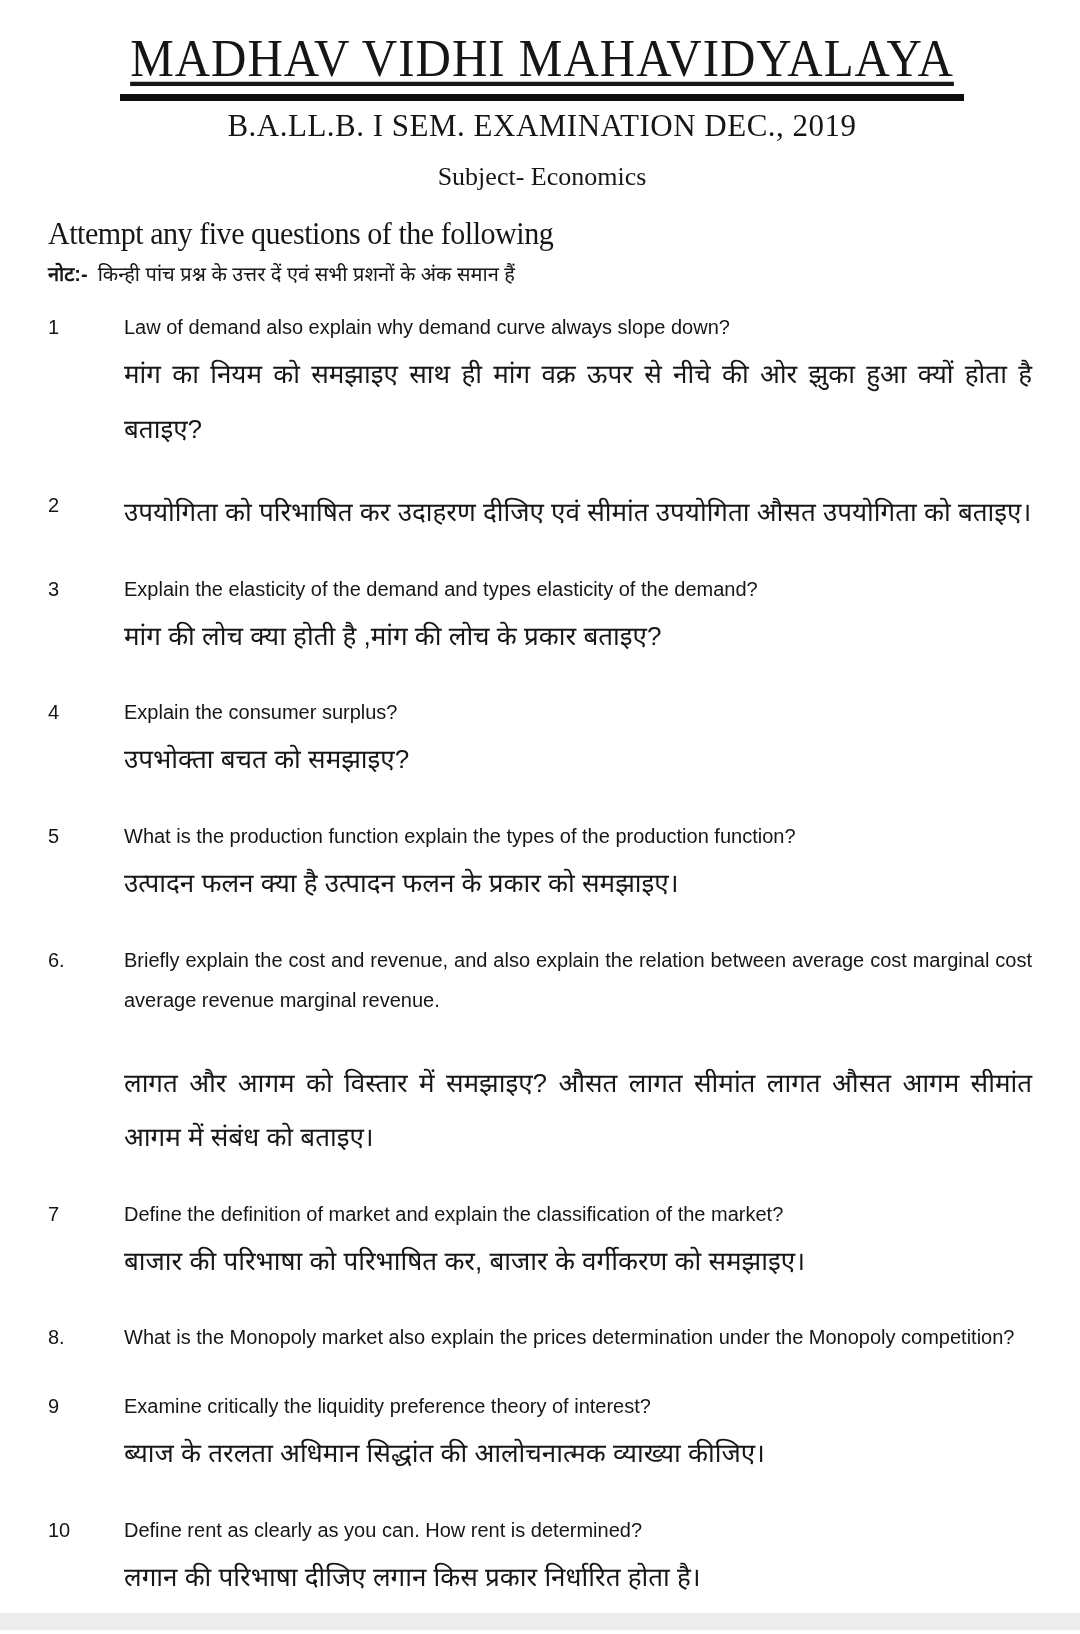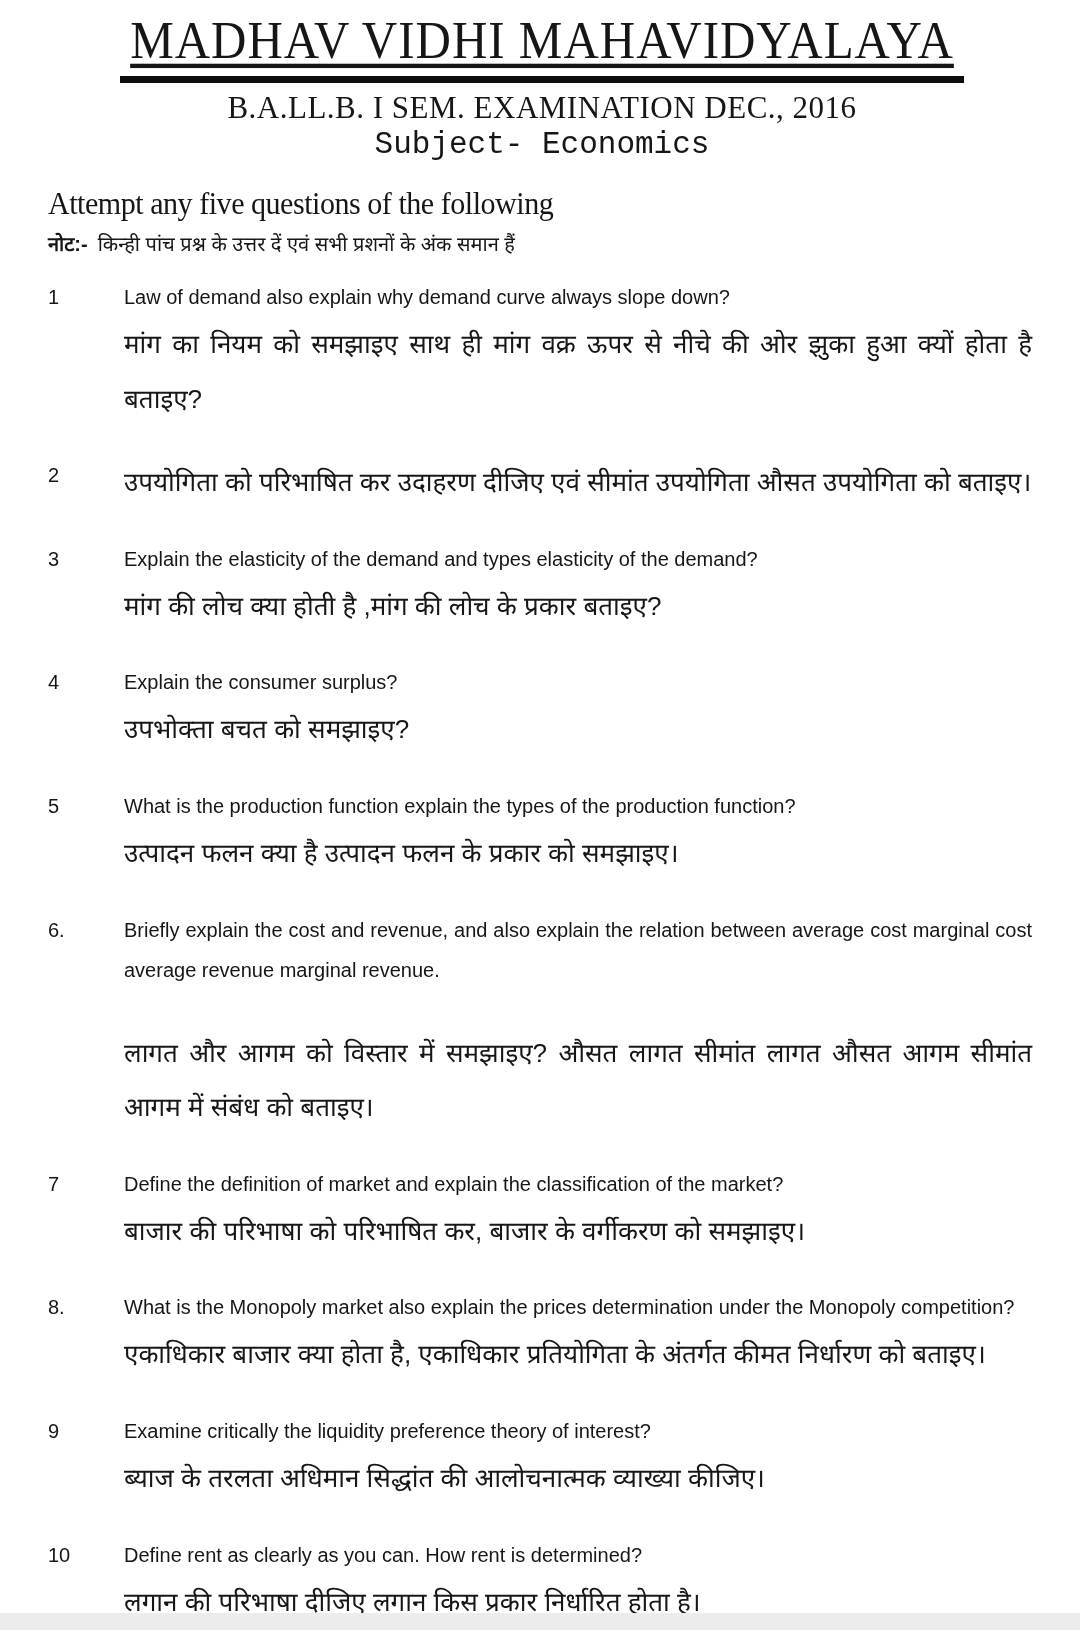--- a/index.html
+++ b/index.html
@@ -6,21 +6,21 @@
   html, body { background: #ffffff; }
   body {
     width: 1080px;
     height: 1634px;
     position: relative;
     font-family: "Liberation Sans", sans-serif;
     color: #161616;
     overflow: hidden;
   }
   .sheet {
-    padding: 8px 44px 0 48px;
+    padding: 26px 44px 0 48px;
   }
 
   
   .header { text-align: center; }
   .title-wrap {
     display: inline-block;
     border-bottom: 7px solid #0d0d0d;
     padding: 0 10px 7px 10px;
     margin-top: 4px;
   }
@@ -35,23 +35,23 @@
     transform: scaleY(1.08);
     display: inline-block;
   }
   .exam-line {
     font-family: "Liberation Serif", serif;
     font-size: 31px;
     margin-top: 7px;
     letter-spacing: 0.5px;
   }
   .subject-line {
-    font-family: Liberation Mono, monospace;
-    font-size: 31px;
-    margin-top: 1px;
+    font-family: Liberation Serif, serif;
+    font-size: 26px;
+    margin-top: 18px;
   }
 
   
   .instruction {
     font-family: "Liberation Serif", serif;
     font-size: 31px;
     letter-spacing: -0.5px;
     margin-top: 24px;
     transform: scaleX(0.97);
     transform-origin: left;
@@ -99,21 +99,21 @@
 </style>
 </head>
 <body>
 
 <div class="sheet">
 
   <div class="header">
     <span class="title-wrap">
       <span class="title">MADHAV VIDHI MAHAVIDYALAYA</span>
     </span>
-    <div class="exam-line">B.A.LL.B. I SEM. EXAMINATION DEC., 2016</div>
+    <div class="exam-line">B.A.LL.B. I SEM. EXAMINATION DEC., 2019</div>
     <div class="subject-line">Subject- Economics</div>
   </div>
 
   <div class="instruction">Attempt any five questions of the following</div>
 
   <div class="note-line">
     <span class="note-label">नोट:-</span><span>किन्ही पांच प्रश्न के उत्तर दें एवं सभी प्रशनों के अंक समान हैं</span>
   </div>
 
   <div class="questions">
@@ -170,21 +170,20 @@
       <div class="q-body">
         <div class="q-en">Define the definition of market and explain the classification of the market?</div>
         <div class="q-hi">बाजार की परिभाषा को परिभाषित कर, बाजार के वर्गीकरण को समझाइए।</div>
       </div>
     </div>
 
     <div class="q-row">
       <div class="q-no">8.</div>
       <div class="q-body">
         <div class="q-en">What is the Monopoly market also explain the prices determination under the Monopoly competition?</div>
-        <div class="q-hi">एकाधिकार बाजार क्या होता है, एकाधिकार प्रतियोगिता के अंतर्गत कीमत निर्धारण को बताइए।</div>
       </div>
     </div>
 
     <div class="q-row">
       <div class="q-no">9</div>
       <div class="q-body">
         <div class="q-en">Examine critically the liquidity preference theory of interest?</div>
         <div class="q-hi">ब्याज के तरलता अधिमान सिद्धांत की आलोचनात्मक व्याख्या कीजिए।</div>
       </div>
     </div>

